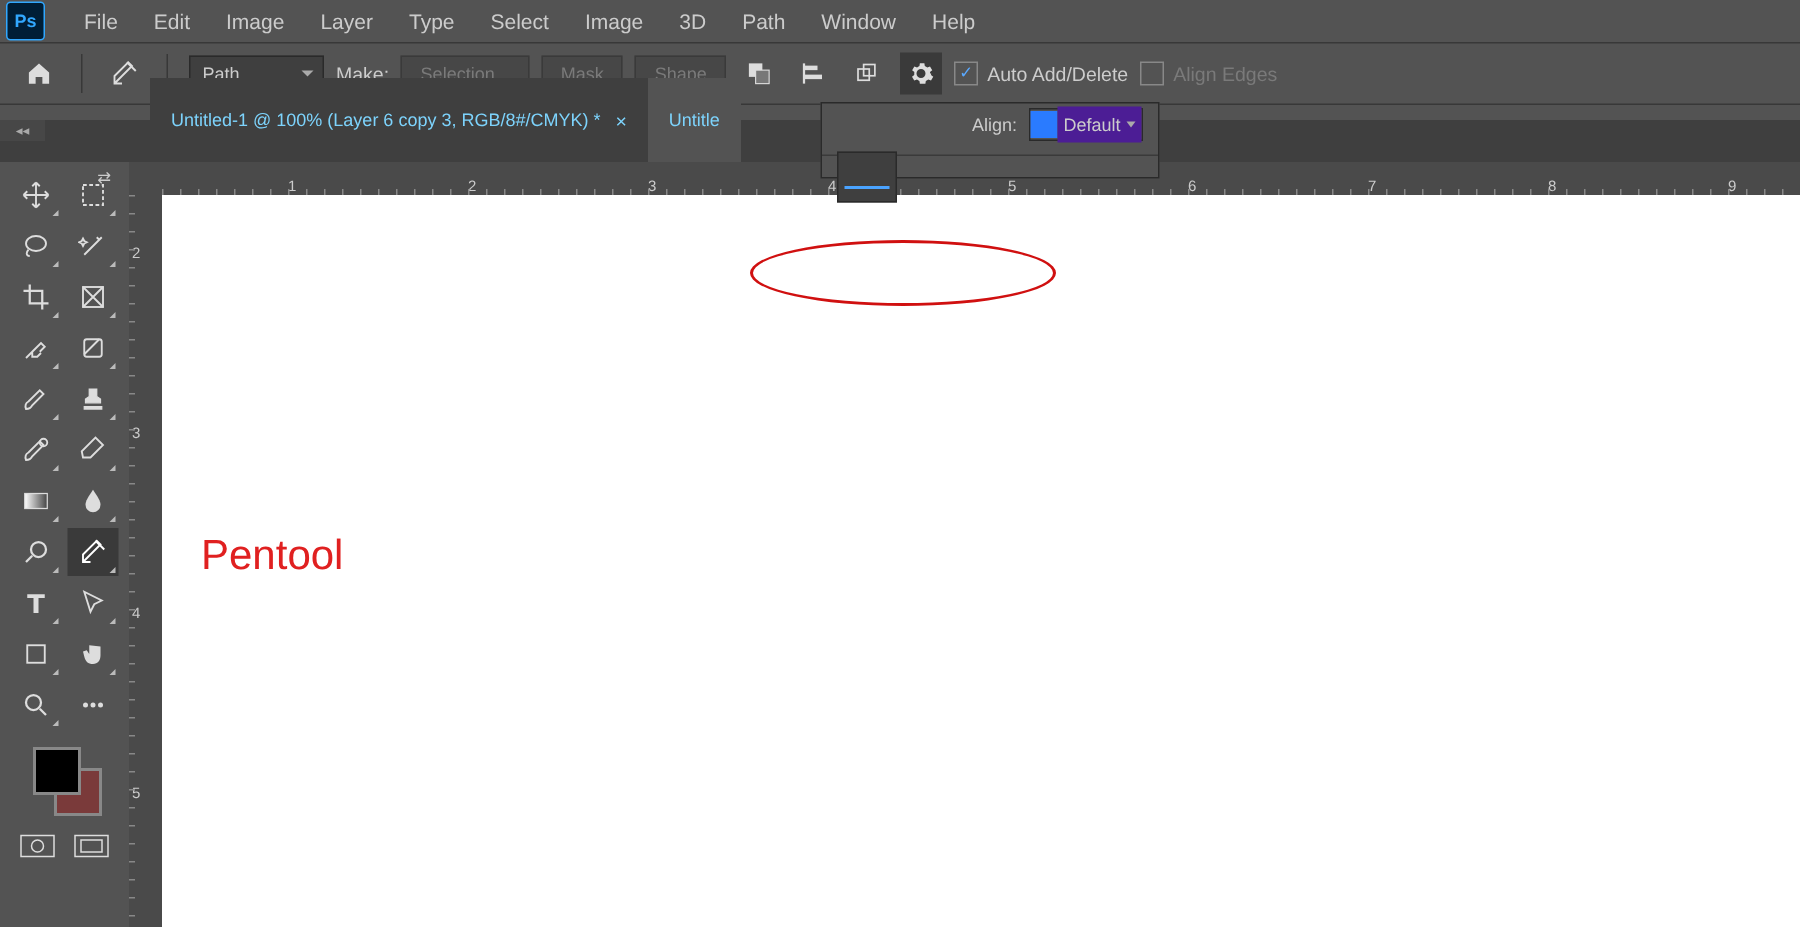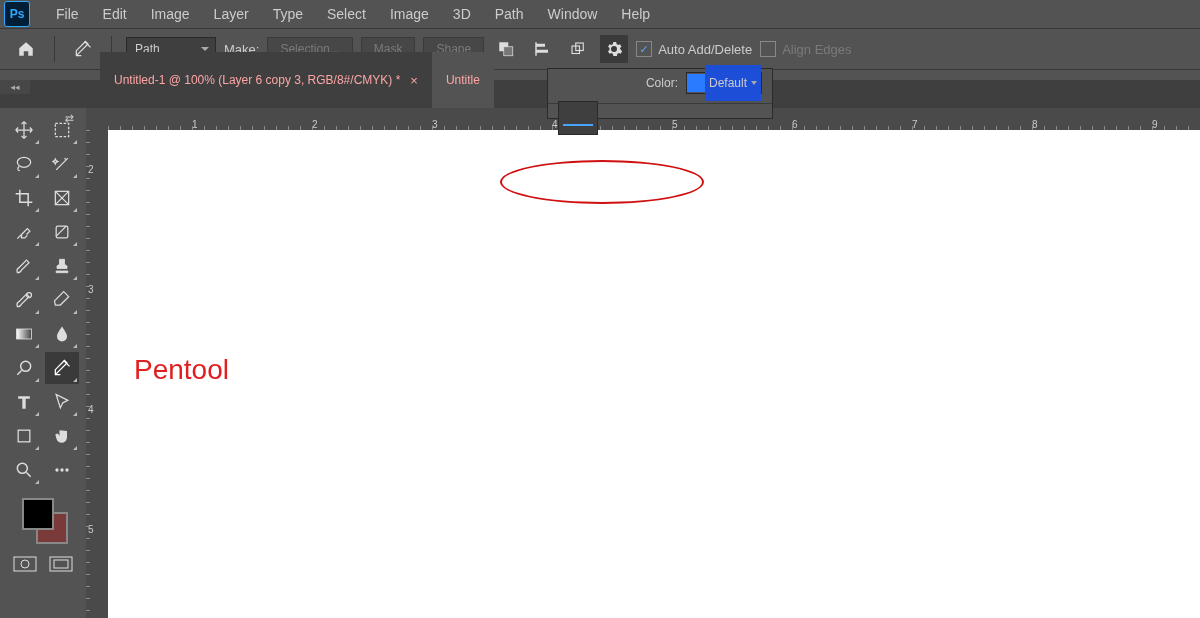--- a/index.html
+++ b/index.html
@@ -16,21 +16,21 @@
   .label { font-size:13px; color:#ccc; }
   .btn-dis { background:#474747; color:#7a7a7a; height:22px; padding:0 12px; display:flex; align-items:center; border:1px solid #3a3a3a; font-size:12px;}
   .icon-btn { width:28px; height:28px; display:flex; align-items:center; justify-content:center; }
   .icon-btn.active{ background:#3a3a3a; }
   .cb-row { display:flex; align-items:center; gap:6px; font-size:13px;}
   .cb { width:14px; height:14px; border:1px solid #888; display:flex; align-items:center; justify-content:center; }
   .cb.checked::after{ content:"✓"; color:#5aa9ff; font-size:11px; line-height:1;}
   .disabled-text { color:#7a7a7a; }
   
   .tabrow { height:28px; background:#3f3f3f; display:flex; align-items:flex-end; padding-left:100px; }
-  .doc-tab { height:28px; display:flex; align-items:center; padding:14px 14px; font-size:12px; color:#fca5a5; gap:10px;margin-top:46px;}
+  .doc-tab { height:28px; display:flex; align-items:center; padding:14px 14px; font-size:12px; color:#7dd3fc; gap:10px;margin-top:46px;}
   .doc-tab.inactive { background:#3f3f3f; }
   .doc-tab .close { font-size:13px; }
   .doc-tab.active { background:#535353; }
   
   .workspace { position:absolute; top:96px; bottom:0; left:0; right:0; }
   .panel-collapse { position:absolute; left:0; top:-16px; width:30px; height:14px; display:flex; align-items:center; justify-content:center; color:#aaa; font-size:9px; background:#474747;}
   .toolbox { position:absolute; left:0; top:0; bottom:0; width:86px; background:#535353; border-right:1px solid #2e2e2e; display:flex; flex-direction:column; align-items:center; padding-top:6px; gap:0;}
   .tool-grid { display:grid; grid-template-columns:34px 34px; grid-auto-rows:32px; gap:2px 4px; }
   .tool { width:34px; height:32px; display:flex; align-items:center; justify-content:center; position:relative;}
   .tool.selected { background:#3a3a3a; }
@@ -53,21 +53,21 @@
   
   .popover { position:absolute; left:547px; top:68px; width:224px; background:#535353; border:1px solid #2a2a2a; z-index:100; padding-bottom:8px;}
   .pop-title { font-size:13px; padding:6px 10px 6px 10px; color:#ddd; }
   .pop-row { display:flex; align-items:center; justify-content:flex-end; gap:8px; padding:3px 10px 3px 10px; font-size:12px;}
   .preview{ position:absolute; left:10px; top:32px; width:38px; height:32px; background:#3f3f3f; border:1px solid #2a2a2a;}
   .preview::after{ content:""; position:absolute; left:4px; right:4px; top:22px; height:2px; background:#4aa3ff;}
   .field { background:#3f3f3f; border:1px solid #2a2a2a; height:20px; width:56px; padding:0 4px; display:flex; align-items:center; position:relative;}
   .field .caret,.swfield .caret{ position:absolute; right:4px; top:8px; border-left:3px solid transparent;border-right:3px solid transparent;border-top:4px solid #aaa;}
   .swfield { display:flex; align-items:center; height:20px; border:1px solid #2a2a2a; position:relative;}
   .swatch-box { width:18px; height:18px; background:#2a7bff; }
-  .swatch-label { background:#1d4ed8; height:36px; padding:0 14px 0 4px; display:flex; align-items:center;}
+  .swatch-label { background:#4c1d95; height:24px; padding:0 14px 0 4px; display:flex; align-items:center;}
   .pop-sep { height:1px; background:#3a3a3a; margin:6px 0;}
   .pop-cb-row { display:flex; align-items:center; gap:8px; padding:4px 10px;}
   
   .anno { position:absolute; left:500px; top:160px; width:200px; height:40px; border:2px solid #d01010; border-radius:50%; z-index:200; pointer-events:none;}
   
   .ruler-h .minor, .ruler-v .minor { position:absolute; background:#888; }
   .ruler-h .minor { bottom:0; width:1px; height:4px;}
   .ruler-v .minor { left:0; width:4px; height:1px;}
 </style>
 </head>
@@ -137,21 +137,21 @@
   </div>
   <div class="cb-row disabled-text">
     <span class="cb"></span>
     <span>Align Edges</span>
   </div>
 </div>
 
 <div class="popover">
   <div class="preview"></div>
   <div class="pop-row">
-    <span>Color:</span>
+    <span>Align:</span>
     <div class="swfield">
       <div class="swatch-box"></div>
       <div class="swatch-label">Default</div>
       <span class="caret"></span>
     </div>
   </div>
   <div class="pop-sep"></div>
 </div>
 
 <div class="tabrow" style="position:absolute; top:80px; left:0; right:0;">

